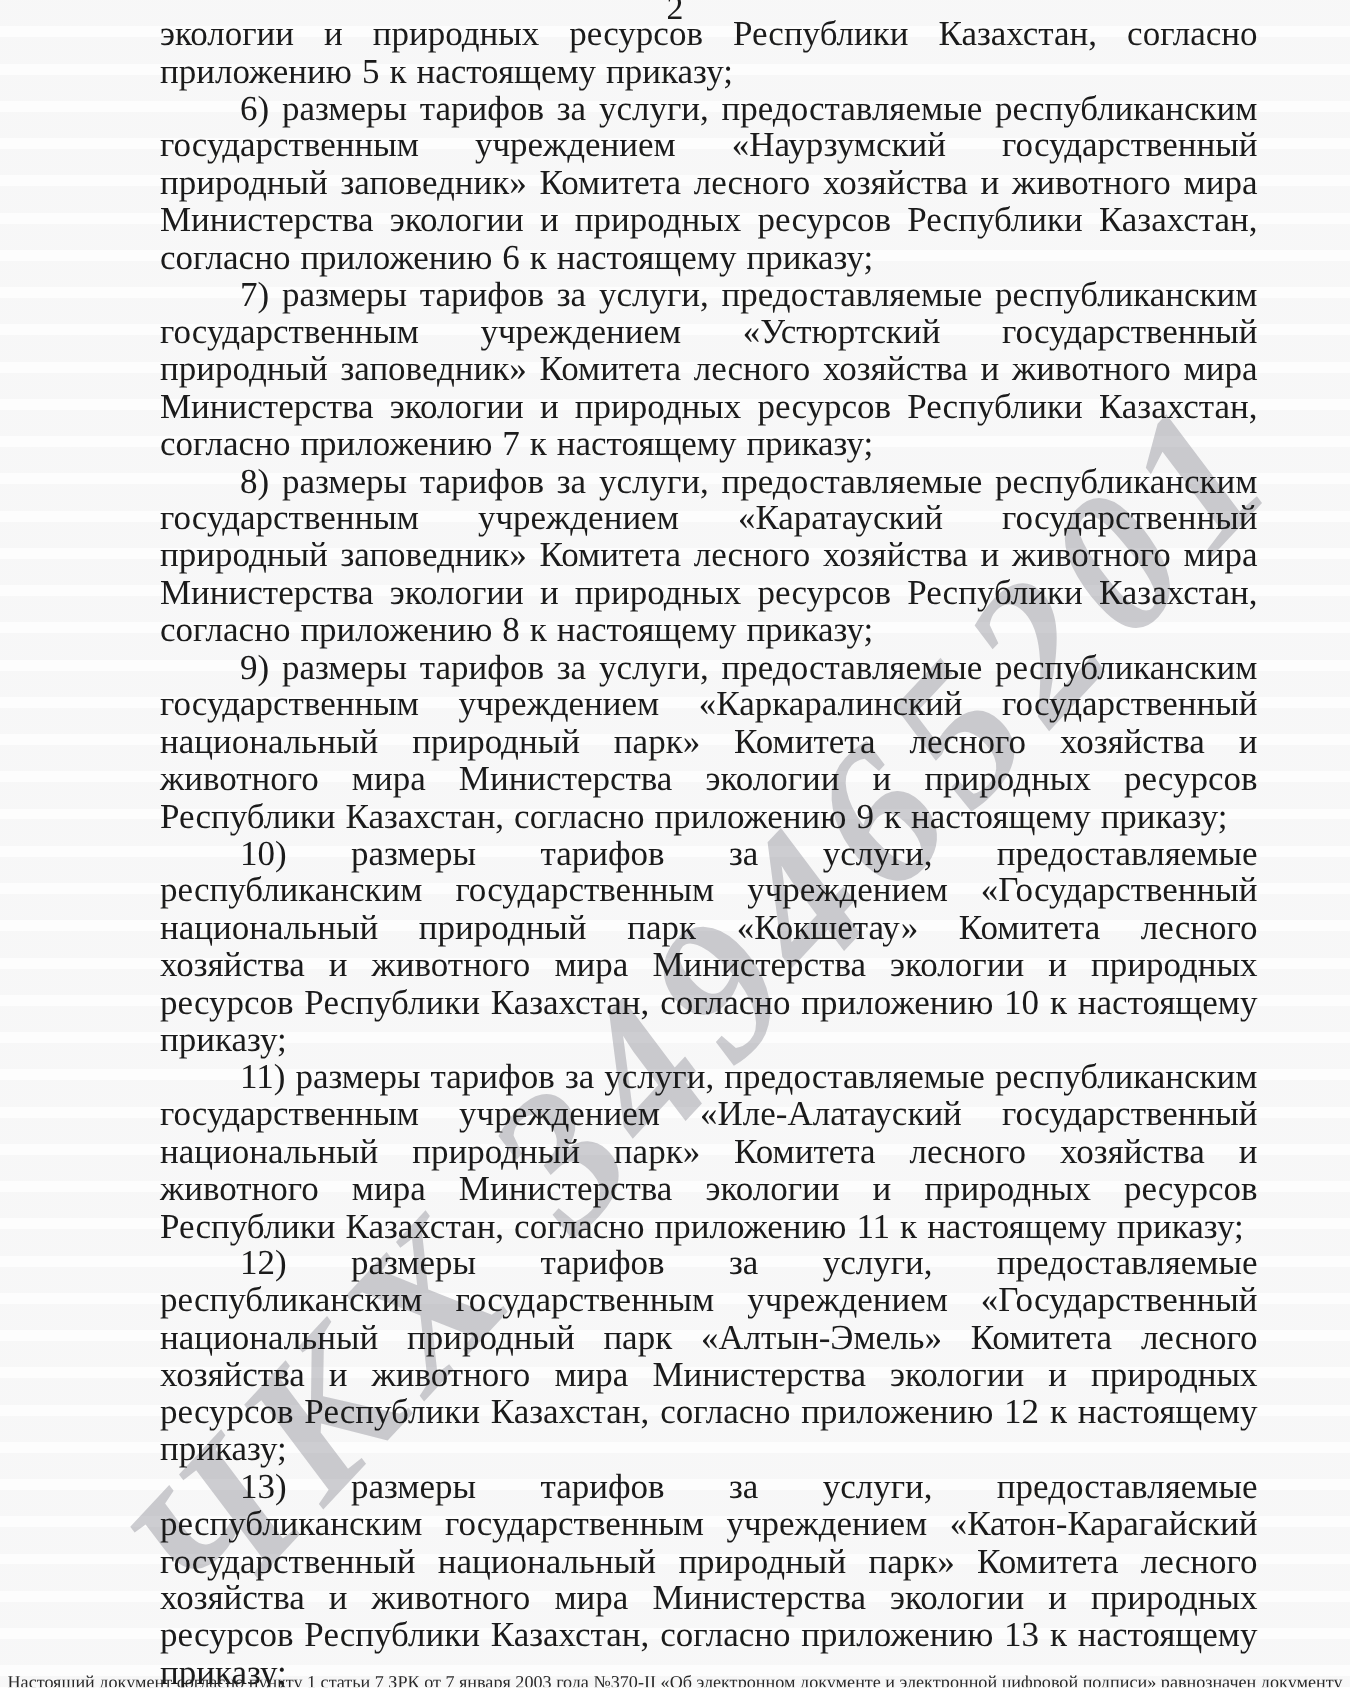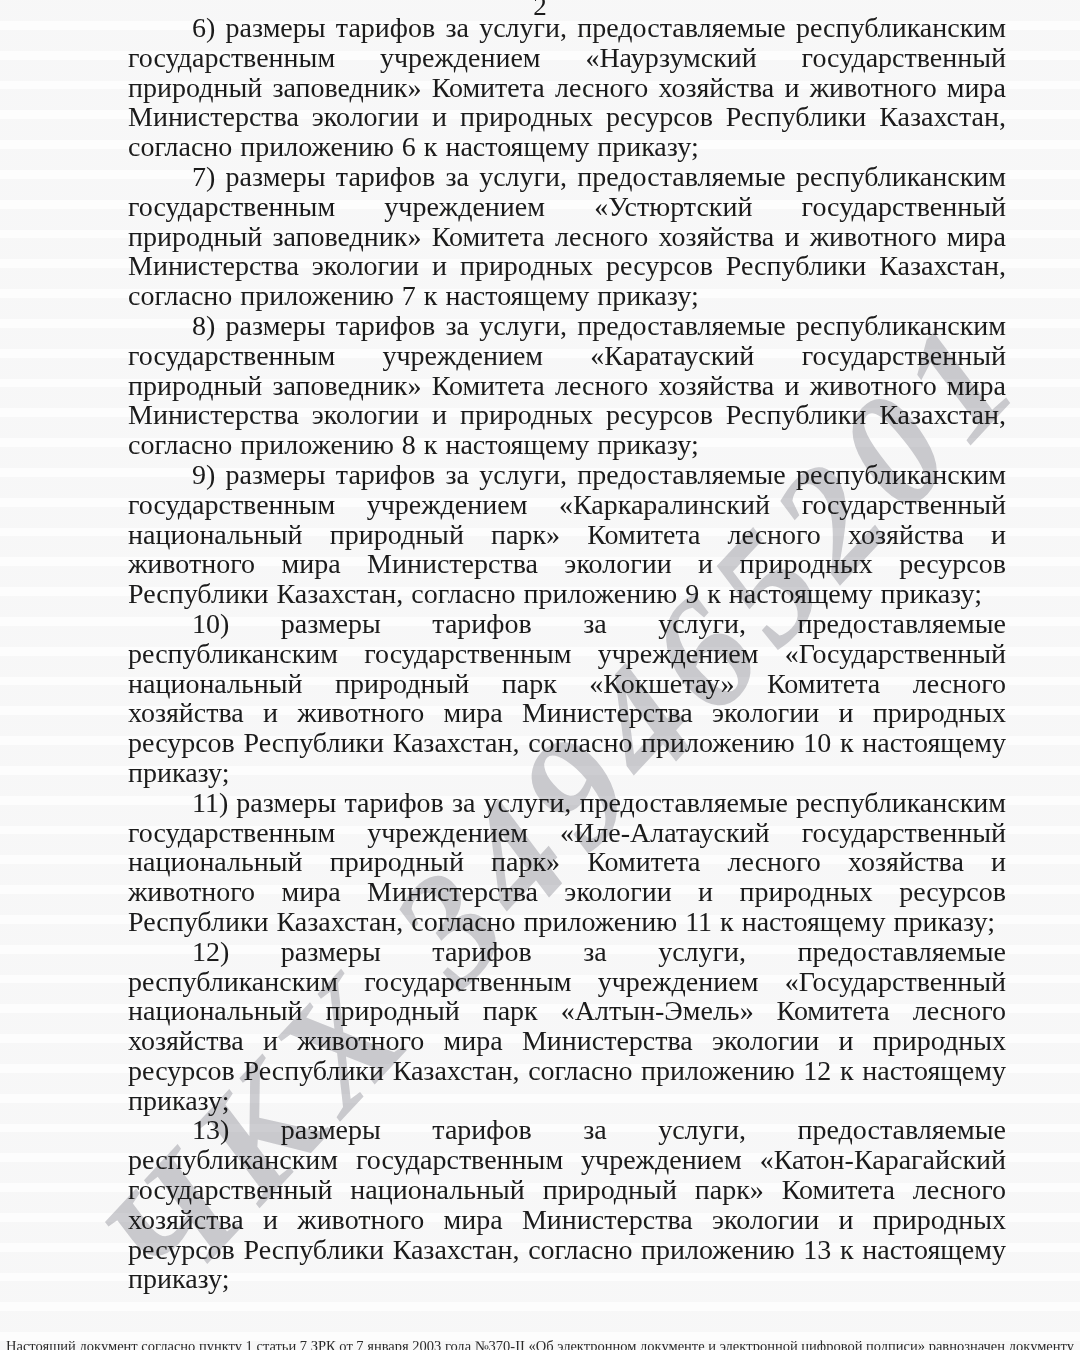--- a/index.html
+++ b/index.html
@@ -88,20 +88,21 @@
 </style>
 </head>
 <body>
 
 <div class="page">
   <div class="scan-bands"></div>
   <div class="watermark">ЧКХ 349465201</div>
   <div class="page-number">2</div>
   <div class="content">
 
+      <p class="para no-indent">экологии и природных ресурсов Республики Казахстан, согласно приложению 5 к настоящему приказу;</p>
 
       <p class="para">6) размеры тарифов за услуги, предоставляемые республиканским государственным учреждением «Наурзумский государственный природный заповедник» Комитета лесного хозяйства и животного мира Министерства экологии и природных ресурсов Республики Казахстан, согласно приложению 6 к настоящему приказу;</p>
 
       <p class="para">7) размеры тарифов за услуги, предоставляемые республиканским государственным учреждением «Устюртский государственный природный заповедник» Комитета лесного хозяйства и животного мира Министерства экологии и природных ресурсов Республики Казахстан, согласно приложению 7 к настоящему приказу;</p>
 
       <p class="para">8) размеры тарифов за услуги, предоставляемые республиканским государственным учреждением «Каратауский государственный природный заповедник» Комитета лесного хозяйства и животного мира Министерства экологии и природных ресурсов Республики Казахстан, согласно приложению 8 к настоящему приказу;</p>
 
       <p class="para">9) размеры тарифов за услуги, предоставляемые республиканским государственным учреждением «Каркаралинский государственный национальный природный парк» Комитета лесного хозяйства и животного мира Министерства экологии и природных ресурсов Республики Казахстан, согласно приложению 9 к настоящему приказу;</p>
 
       <p class="para">10) размеры тарифов за услуги, предоставляемые республиканским государственным учреждением «Государственный национальный природный парк «Кокшетау» Комитета лесного хозяйства и животного мира Министерства экологии и природных ресурсов Республики Казахстан, согласно приложению 10 к настоящему приказу;</p>

